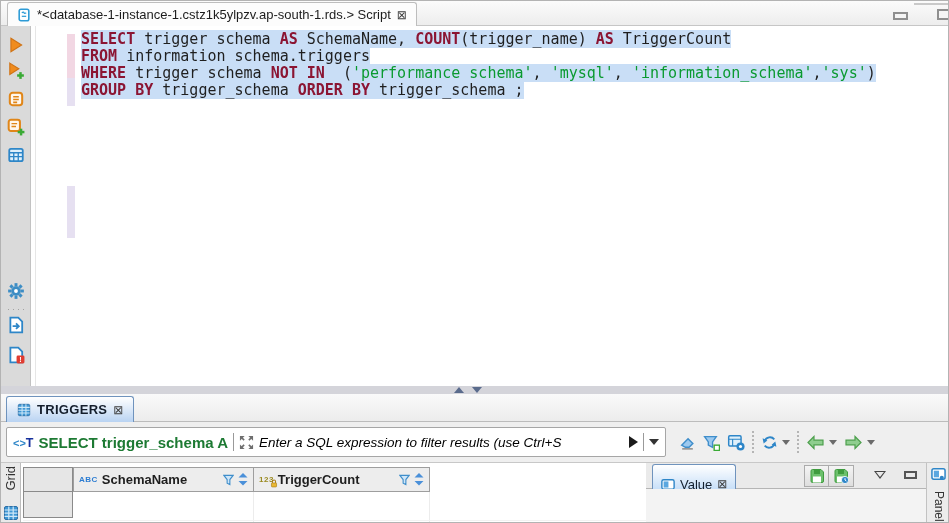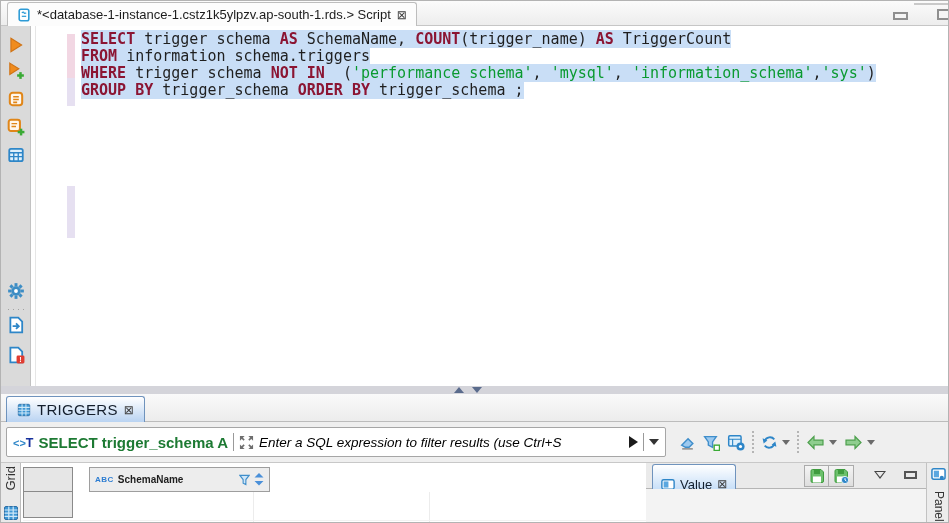--- a/index.html
+++ b/index.html
@@ -49,21 +49,21 @@
     border-left:5px solid transparent; border-right:5px solid transparent; border-bottom:6px solid #5a6b8c; }
   .tri-dn { position:absolute; left:471px; top:1px; width:0; height:0;
     border-left:5px solid transparent; border-right:5px solid transparent; border-top:6px solid #5a6b8c; }
 
   
   .rtabbar { position:absolute; top:393px; left:0; right:0; height:28px;
     background:linear-gradient(#fafafa,#ececec); border-bottom:1px solid #bcbcbc; }
   .trig-tab { position:absolute; left:5px; top:2px; height:26px; display:flex; align-items:center;
     gap:6px; padding:0 10px; background:linear-gradient(#ffffff,#b9d3f2);
     border:1px solid #6f93bd; border-bottom:none; border-radius:3px 3px 0 0; }
-  .trig-label { font-size:15px; font-weight:400; letter-spacing:.3px; color:#141e2c; }
+  .trig-label { font-size:13px; font-weight:700; letter-spacing:.3px; color:#141e2c; }
 
   
   .filterbar { position:absolute; top:421px; left:0; right:0; height:41px;
     background:#efefef; border-bottom:1px solid #c8c8c8; }
   .filter-input { position:absolute; left:5px; top:5px; width:660px; height:30px;
     background:#ffffff; border:1px solid #a6a6a6; border-radius:2px;
     display:flex; align-items:center; padding:0 6px; gap:5px; }
   .aq-icon { font-weight:bold; white-space:nowrap; }
   .aq-icon .ab { color:#2e86c8; font-size:11px; }
   .aq-icon .tt { color:#16309c; font-size:12.5px; }
@@ -86,27 +86,27 @@
   .gridstrip { position:absolute; left:0; top:0; bottom:0; width:20px;
     background:#e9e9e9; border-right:1px solid #bdbdbd; }
   .gridstrip-label { position:absolute; top:3px; left:2px; font-size:13px; color:#333;
     writing-mode:vertical-rl; transform:rotate(180deg); }
   .gridstrip-icon { position:absolute; left:2px; top:42px; }
 
   .gridpane { position:absolute; left:20px; top:0; bottom:0; width:625px; background:#ffffff; }
   .hcell { position:absolute; top:4px; height:25px; background:#ededed; border:1px solid #9e9e9e;
     display:flex; align-items:center; padding:0 5px; gap:4px; }
   .corner { left:2px; width:50px; background:#e6e6e6; border-color:#8a8a8a; }
-  .col1 { left:52px; width:181px;margin-left:16px; }
+  .col1 { left:52px; width:181px; }
   .col2 { left:232px; width:177px; }
   .type-badge { font-size:8px; font-weight:bold; letter-spacing:.5px; flex:none; position:relative; }
   .type-abc { color:#2d7dd2; }
   .type-123 { color:#9a8a20; }
   .lock-ic { position:absolute; right:-4px; bottom:-4px; }
-  .hlabel { font-size:10px; font-weight:600; color:#1e1e1e; white-space:nowrap;text-align:right; }
+  .hlabel { font-size:13px; font-weight:600; color:#1e1e1e; white-space:nowrap;text-align:right; }
   .hspace { flex:1; }
   .rowgutter { position:absolute; left:2px; top:29px; width:50px; height:26px;
     background:#e6e6e6; border:1px solid #8a8a8a; border-top:none; }
   .vline { position:absolute; top:29px; bottom:0; width:1px; background:#ececec; }
   .hline { position:absolute; left:2px; right:0; top:57px; height:1px; background:#f2f2f2; }
 
   .valuepane { position:absolute; left:645px; top:0; bottom:0; width:280px; }
   .vtabbar { position:absolute; left:0; right:0; top:0; height:26px;
     background:#eaeaea; border-bottom:1px solid #b5b5b5; }
   .value-tab { position:absolute; left:6px; top:1px; height:39px; display:flex; align-items:center;
@@ -333,20 +333,41 @@
             </g>
           </svg>
       </span>
     </div>
 
     <div class="gridpane">
       <div class="hcell corner"></div>
       <div class="hcell col1">
         <span class="type-badge type-abc">ABC</span>
         <span class="hlabel">SchemaName</span>
+        <span class="hspace"></span>
+        <span>
+          <svg width="11" height="12" viewBox="0 0 12 13">
+              <path d="M1 1.5 h10 L7.5 6 v5.5 L4.5 10 V6 Z" fill="#cfe6f8" stroke="#3f8ecb" stroke-width="1.2"></path>
+            </svg>
+        </span>
+        <span>
+          <svg width="10" height="13" viewBox="0 0 10 13">
+              <polygon points="5,0 9.5,4.5 0.5,4.5" fill="#4a90d9"></polygon>
+              <polygon points="0.5,8 9.5,8 5,12.5" fill="#4a90d9"></polygon>
+            </svg>
+        </span>
+      </div>
+      <div class="hcell col2">
+        <span class="type-badge type-123"><span>123</span><span class="lock-ic">
+              <svg width="8" height="9" viewBox="0 0 10 11">
+                <path d="M3 5 V3.2 a2 2 0 0 1 4 0 V5" fill="none" stroke="#a87d18" stroke-width="1.3"></path>
+                <rect x="1.8" y="4.8" width="6.4" height="5" rx="1" fill="#e9b832" stroke="#a87d18" stroke-width="0.8"></rect>
+              </svg>
+            </span></span>
+        <span class="hlabel">TriggerCount</span>
         <span class="hspace"></span>
         <span>
           <svg width="11" height="12" viewBox="0 0 12 13">
               <path d="M1 1.5 h10 L7.5 6 v5.5 L4.5 10 V6 Z" fill="#cfe6f8" stroke="#3f8ecb" stroke-width="1.2"></path>
             </svg>
         </span>
         <span>
           <svg width="10" height="13" viewBox="0 0 10 13">
               <polygon points="5,0 9.5,4.5 0.5,4.5" fill="#4a90d9"></polygon>
               <polygon points="0.5,8 9.5,8 5,12.5" fill="#4a90d9"></polygon>

